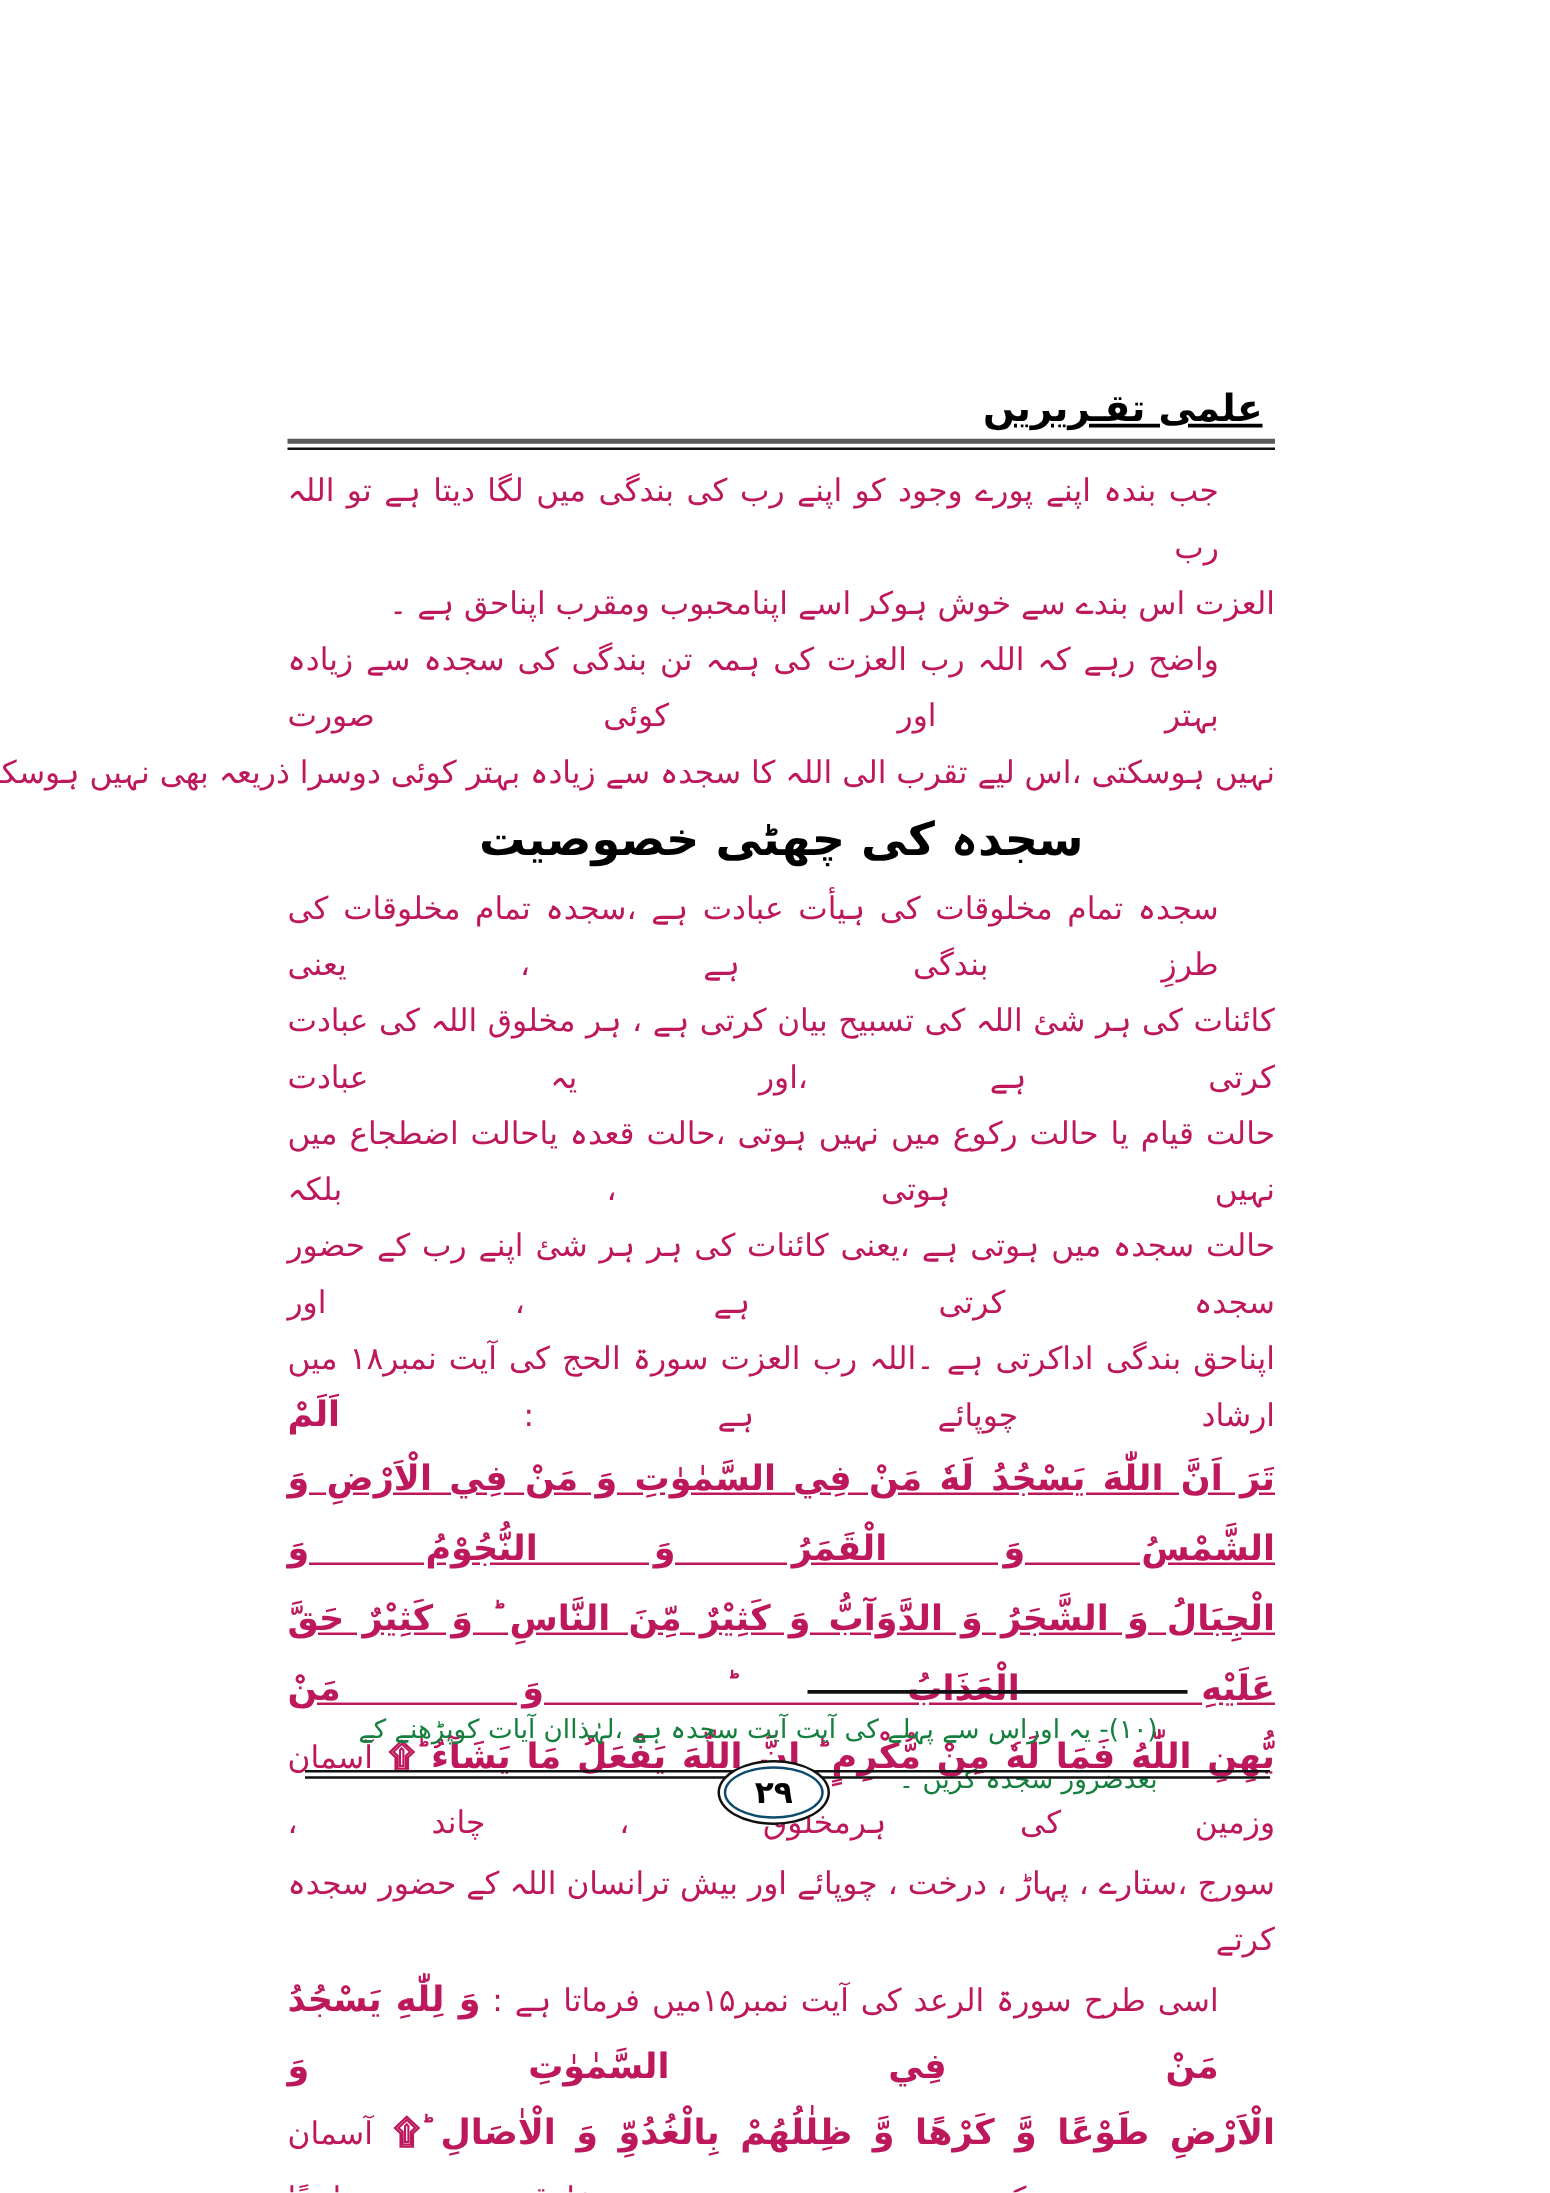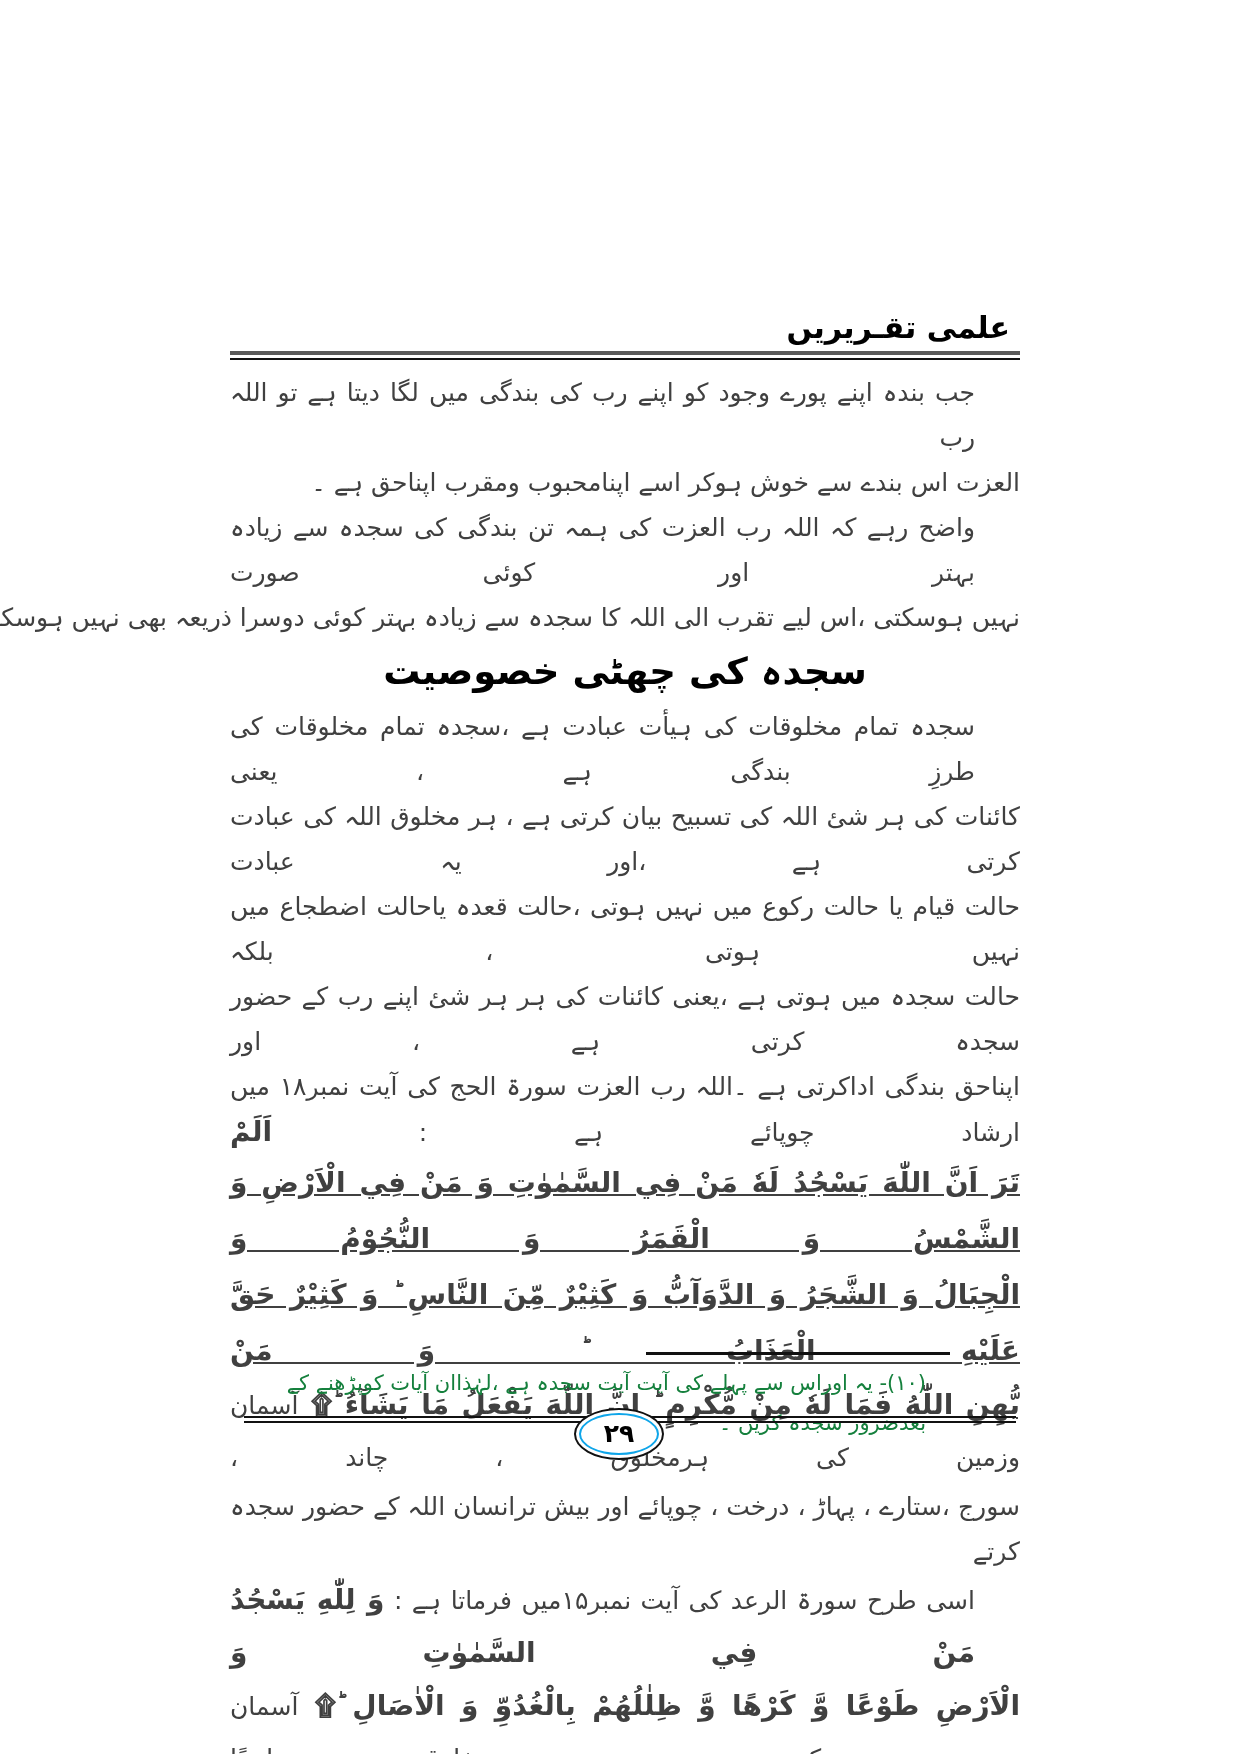--- a/index.html
+++ b/index.html
@@ -18,34 +18,34 @@
   }
   
   .header{
     display:flex;
     flex-direction:row;
     justify-content:space-between;
     align-items:flex-end;
     padding:0 10px 6px 85px;
     height:52px;
   }
-  .header .h-right{font-size:30px;font-weight:bold;letter-spacing:1px;}
+  .header .h-right{font-size:30px;font-weight:bold;letter-spacing:1px;text-decoration:underline;}
   .header .h-left{font-size:26px;font-weight:bold;}
   .rule-double-header{
     height:3px;
     border-top:4px solid #5a5a5a;
     border-bottom:2px solid #111;
   }
   
   .body-lines{padding-top:10px;}
   .line{
     font-size:25px;
     line-height:45px;
     white-space:nowrap;
-    color:#404040;
+    color:#be185d;
   }
   .line.just{
     white-space:normal;
     text-align:justify;
     text-align-last:justify;
   }
   .line.last{text-align:right;}
   .line.indent{padding-right:45px;}
   .line .arabic{
     font-weight:bold;
@@ -90,21 +90,21 @@
   .page-oval{
     position:absolute;
     left:574px;top:1408px;width:86px;height:48px;
     border:2px solid #111;
     border-radius:50%;
     background:#ffffff;
     display:flex;align-items:center;justify-content:center;
   }
   .page-oval-inner{
     width:76px;height:38px;
-    border:2px solid #0ea5e9;
+    border:2px solid #0c4a6e;
     border-radius:50%;
     display:flex;align-items:center;justify-content:center;
   }
   .page-num{
     font-size:25px;
     font-weight:bold;
     transform:translateY(-1px);
   }
 </style>
 </head>

